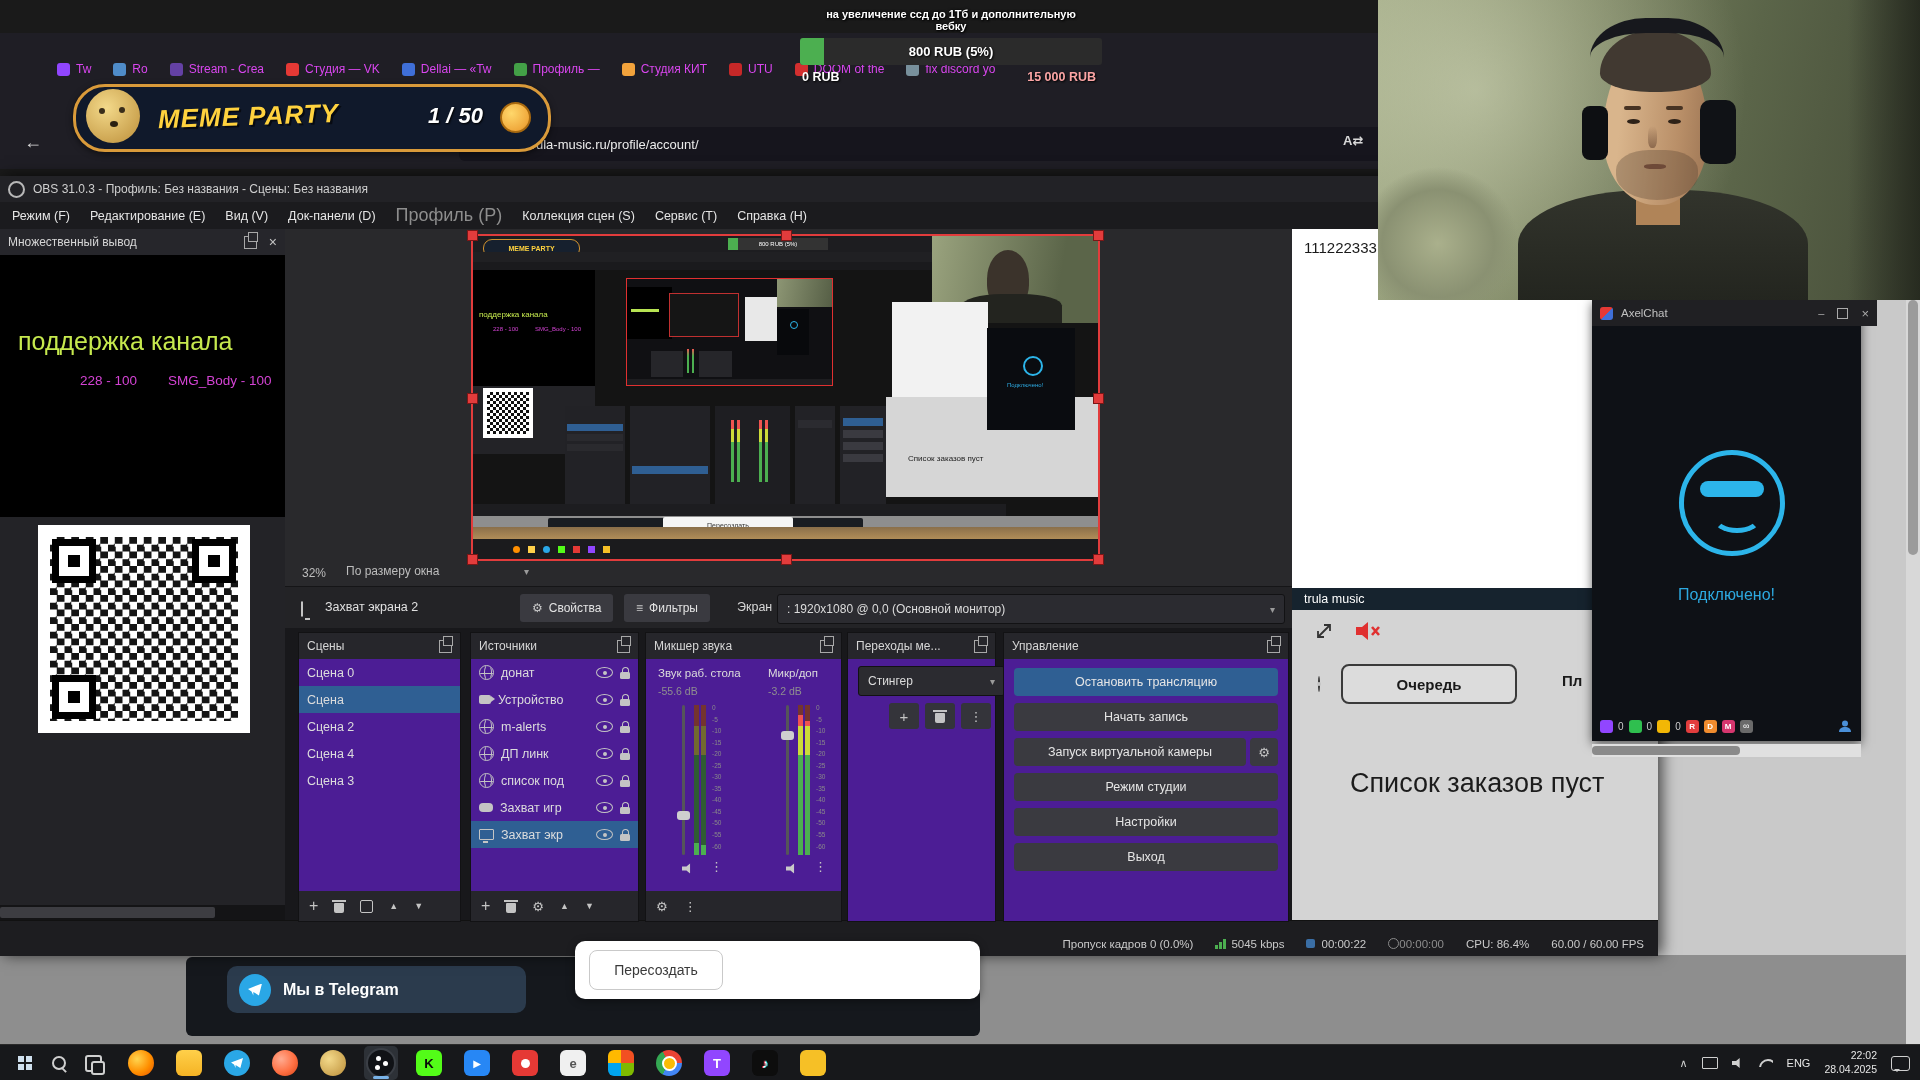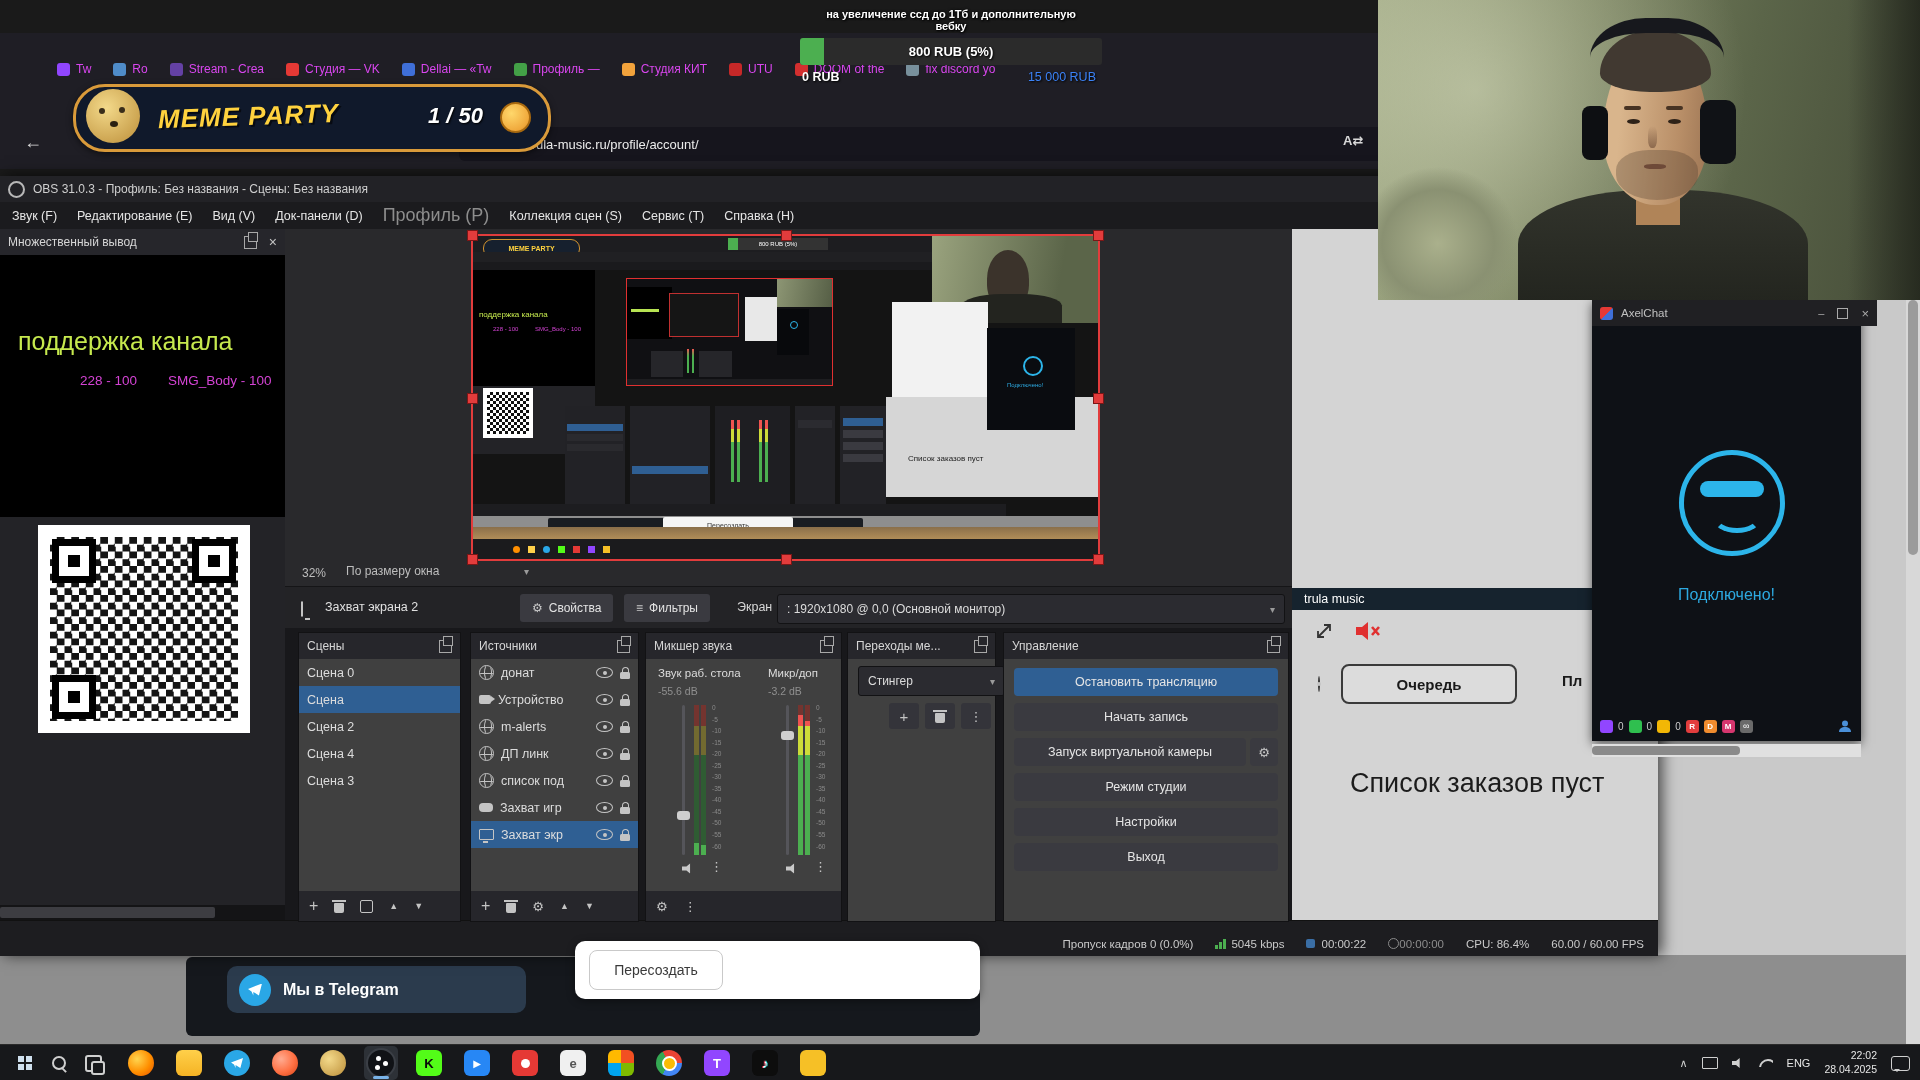--- a/index.html
+++ b/index.html
@@ -9,21 +9,21 @@
   .f{display:flex;align-items:center}
   .tx{white-space:nowrap}
   .dim{color:#8d8d8d !important}
 
   
   .bmenu-item{padding:3px 10px;color:#e6e6e6;font-size:13px}
   .bm{gap:6px;padding:3px 9px;color:#d946ef;font-size:12px;white-space:nowrap}
   .bmi{width:13px;height:13px;border-radius:3px;flex:0 0 auto}
 
   
-  .dock{position:absolute;background:#404040;border:1px solid #121214}
+  .dock{position:absolute;background:#4c1d95;border:1px solid #121214}
   .dockhead{height:26px;background:#26262b;color:#d6d6d6;font-size:12px;padding:0 8px;justify-content:space-between}
   .listrow{height:27px;display:flex;align-items:center;gap:7px;padding:0 8px;font-size:12.5px;color:#dcdcdc}
   .selrow{background:#2f5f93}
   .docktools{position:absolute;left:0;right:0;bottom:0;height:30px;background:#26262b;display:flex;align-items:center;gap:16px;padding:0 10px;color:#c4c4c4}
   .cbtn{position:absolute;left:10px;width:264px;height:28px;background:#3a3a40;border-radius:4px;color:#e6e6e6;
     font-size:12.5px;display:flex;align-items:center;justify-content:center;white-space:nowrap;overflow:hidden}
   .tbtn{height:28px;background:#3a3a40;border-radius:3px;color:#e2e2e2;font-size:12px;display:flex;align-items:center;gap:6px;padding:0 12px;white-space:nowrap}
   .sel{background:#2b2b30;border:1px solid #121214;border-radius:3px;color:#dcdcdc;font-size:12px;display:flex;align-items:center;padding:0 9px;white-space:nowrap;overflow:hidden}
   .caret{margin-left:auto;color:#9a9a9a;font-size:10px;padding-left:8px}
 
@@ -141,21 +141,21 @@
   </div>
 
   <div class="a" style="left:788px;top:8px;width:326px">
     <div style="text-align:center;font-size:11px;font-weight:bold;color:#fff;text-shadow:0 0 3px #000,1px 1px 2px #000">на увеличение ссд до 1Тб и дополнительную</div>
     <div style="text-align:center;font-size:11px;font-weight:bold;color:#fff;text-shadow:0 0 3px #000,1px 1px 2px #000">вебку</div>
     <div class="a" style="left:12px;top:30px;width:302px;height:27px;background:#2b2b2b;border-radius:3px;overflow:hidden">
       <div class="a" style="left:0;top:0;width:8%;height:27px;background:#4caf50"></div>
       <div class="a f" style="left:0;top:0;width:302px;height:27px;justify-content:center;font-size:13px;font-weight:bold;color:#fff;text-shadow:1px 1px 2px #000">800 RUB (5%)</div>
     </div>
     <span class="a" style="left:14px;top:62px;font-size:12.5px;font-weight:bold;color:#fff;text-shadow:1px 1px 2px #000">0 RUB</span>
-    <span class="a" style="right:18px;top:62px;font-size:12.5px;font-weight:normal;color:#3b82f6;text-shadow:1px 1px 2px #000">15 000 RUB</span>
+    <span class="a" style="right:18px;top:62px;font-size:12.5px;font-weight:bold;color:#fca5a5;text-shadow:1px 1px 2px #000">15 000 RUB</span>
   </div>
 
   <div class="a f" style="left:73px;top:84px;width:472px;height:62px;background:#10192b;border:3px solid #d99a3a;border-radius:32px;box-shadow:0 2px 6px #0008">
     <div class="a" style="left:10px;top:2px;width:54px;height:54px;border-radius:50%;background:radial-gradient(circle at 38% 35%,#f3d98a,#caa14d 75%,#a87f35)">
       <span class="a" style="left:13px;top:19px;width:6px;height:6px;border-radius:50%;background:#3a2d1a"></span>
       <span class="a" style="left:33px;top:18px;width:6px;height:6px;border-radius:50%;background:#3a2d1a"></span>
       <span class="a" style="left:24px;top:32px;width:8px;height:6px;border-radius:50%;background:#2a2012"></span>
     </div>
     <span class="a tx" style="left:82px;top:14px;font-size:26px;font-weight:bold;font-style:italic;letter-spacing:1px;color:#ffd23e;text-shadow:2px 2px 0 #00000090;transform:rotate(-2deg)">MEME PARTY</span>
     <span class="a tx" style="left:352px;top:16px;font-size:22px;font-weight:bold;font-style:italic;color:#fff;text-shadow:1px 1px 2px #000">1 / 50</span>
@@ -163,21 +163,21 @@
   </div>
 
   <div class="a" style="left:0;top:176px;width:1658px;height:779px;background:#1d1d20;box-shadow:4px 0 14px #000a">
 
     <div class="a f" style="left:0;top:0;width:1658px;height:26px;background:#222226;gap:8px;padding-left:8px">
       <span style="width:13px;height:13px;border-radius:50%;border:2px solid #b8b8b8"></span>
       <span class="tx" style="font-size:12px;color:#cfcfcf">OBS 31.0.3 - Профиль: Без названия - Сцены: Без названия</span>
     </div>
 
     <div class="a f" style="left:0;top:26px;width:1658px;height:27px;background:#1b1b1e;padding-left:2px">
-      <span class="bmenu-item" style="font-size:12.5px">Звук (F)</span>
+      <span class="bmenu-item" style="font-size:12.5px">Режим (F)</span>
       <span class="bmenu-item" style="font-size:12.5px">Редактирование (Е)</span>
       <span class="bmenu-item" style="font-size:12.5px">Вид (V)</span>
       <span class="bmenu-item" style="font-size:12.5px">Док-панели (D)</span>
       <span class="bmenu-item dim" style="font-size:18px">Профиль (P)</span>
       <span class="bmenu-item" style="font-size:12.5px">Коллекция сцен (S)</span>
       <span class="bmenu-item" style="font-size:12.5px">Сервис (T)</span>
       <span class="bmenu-item" style="font-size:12.5px">Справка (H)</span>
     </div>
 
     <div class="a" style="left:0;top:53px;width:285px;height:691px;background:#232327;border-right:1px solid #121214">
@@ -252,20 +252,23 @@
         <span class="f" style="">
           <span style="width:9px;height:9px;border:1.5px solid #8a8a8a;border-radius:50%"></span>
           <span class="tx dim">00:00:00</span>
         </span>
         <span class="tx">CPU: 86.4%</span>
         <span class="tx">60.00 / 60.00 FPS</span>
       </div>
     </div>
 
     <div class="a" style="left:1292px;top:53px;width:366px;height:691px;background:#d4d4d4">
+      <div class="a" style="left:0;top:0;width:366px;height:359px;background:#fff">
+        <span class="a" style="left:12px;top:10px;font-size:15px;color:#1a1a1a">111222333</span>
+      </div>
       <div class="a f" style="left:0;top:359px;width:366px;height:22px;background:#16232e;padding-left:12px">
         <span style="font-size:12.5px;color:#fff">trula music</span>
       </div>
       <svg class="a" style="left:22px;top:392px" width="20" height="20">
           <path d="M4 16 16 4M4 10v6h6M16 10V4h-6" fill="none" stroke="#333" stroke-width="1.8"></path>
         </svg>
       <svg class="a" style="left:62px;top:390px" width="28" height="24">
           <polygon points="2,8 8,8 14,3 14,21 8,16 2,16" fill="#e03030"></polygon>
           <path d="M18 8 25 16 M25 8 18 16" stroke="#e03030" stroke-width="2.6"></path>
         </svg>

